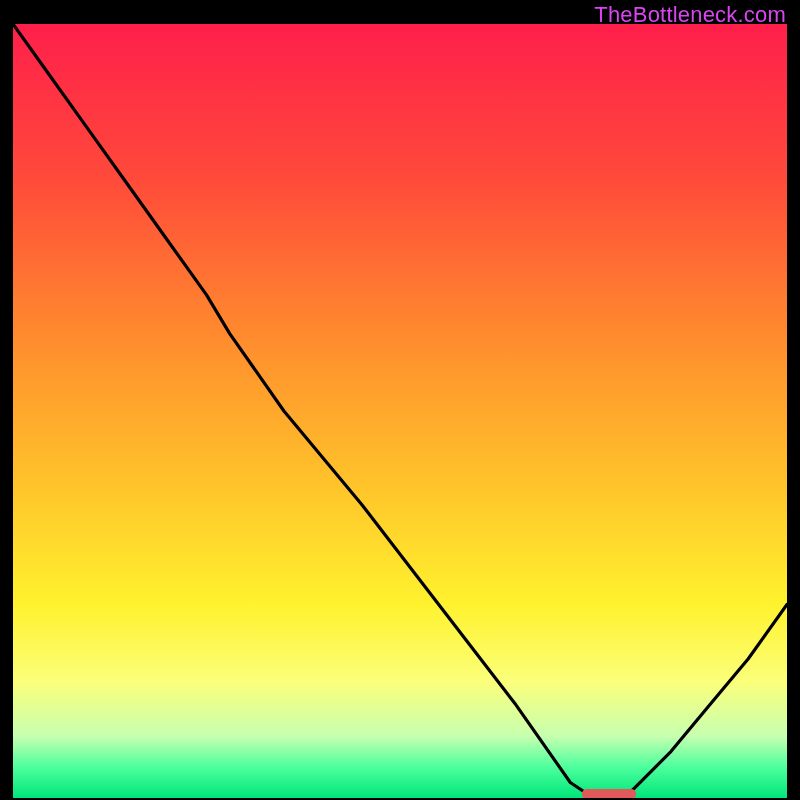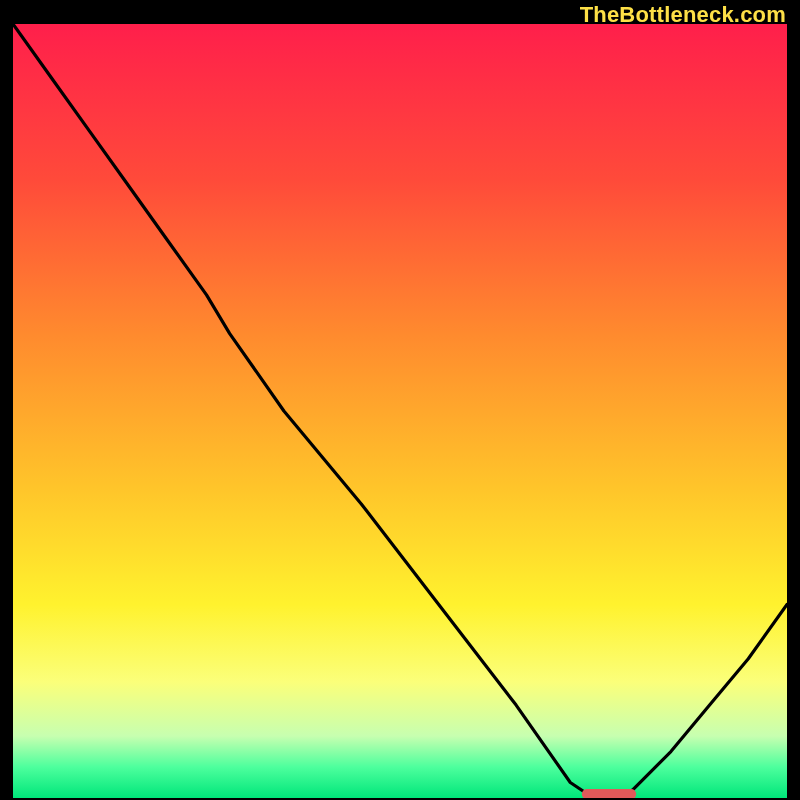--- a/index.html
+++ b/index.html
@@ -15,23 +15,23 @@
     position: absolute;
     left: 13px;
     top: 24px;
     width: 774px;
     height: 774px;
   }
   .watermark {
     position: absolute;
     top: 2px;
     right: 14px;
-    color: #fde047;
+    color: #d946ef;
     font-size: 22px;
-    font-weight: 700;
+    font-weight: 400;
     letter-spacing: 0.2px;
     margin-left: 26px;
   }
 </style>
 </head>
 <body>
 
 <div class="watermark">TheBottleneck.com</div>
 
 <svg class="plot" viewBox="0 0 774 774" preserveAspectRatio="none">

